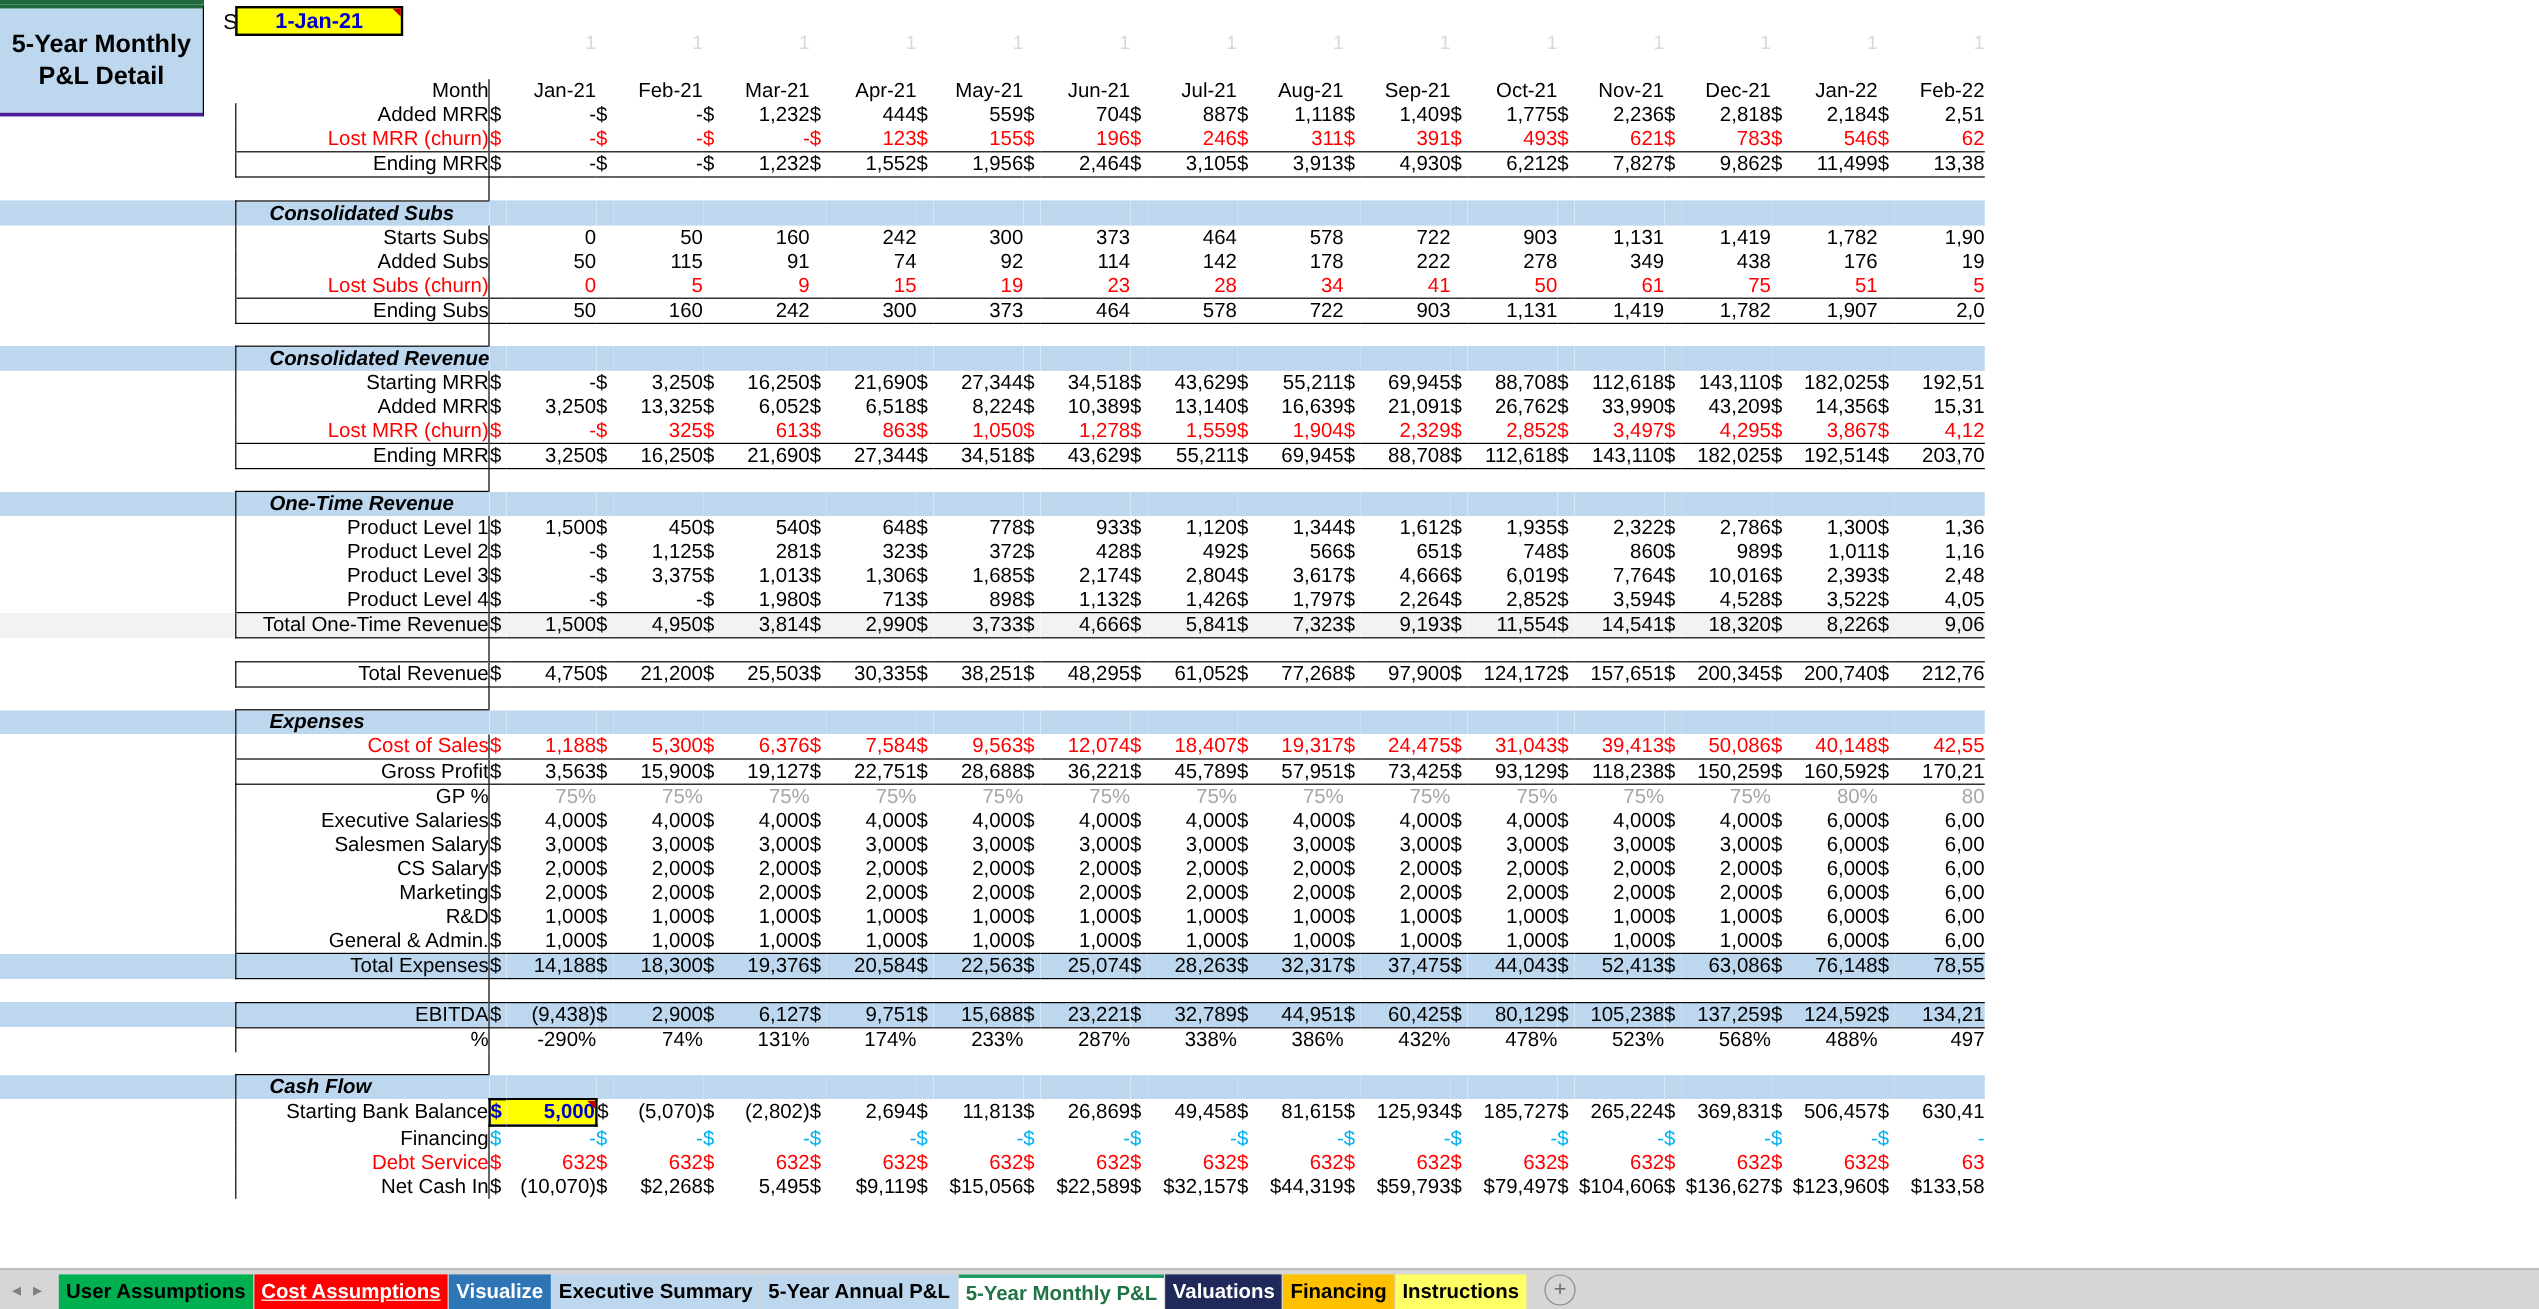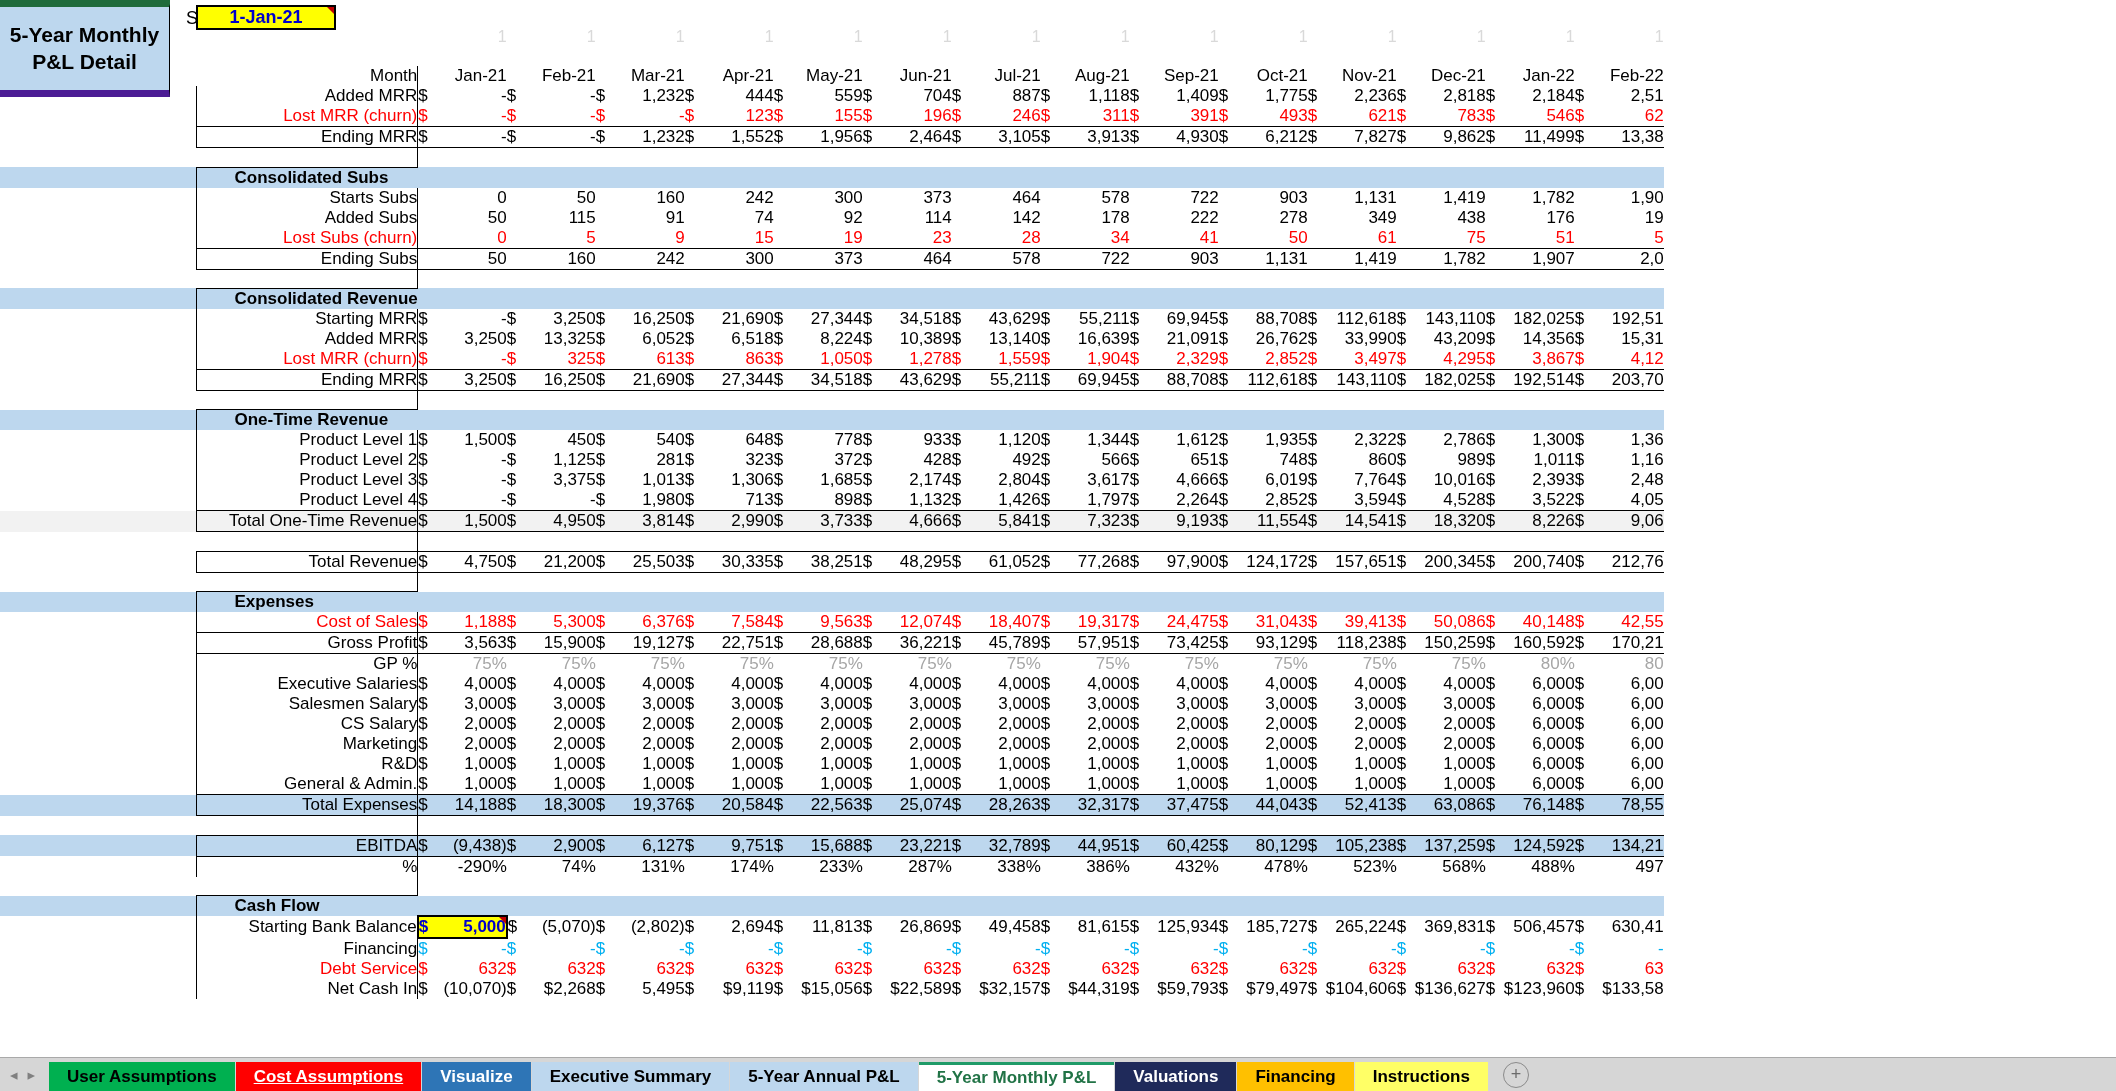--- a/index.html
+++ b/index.html
@@ -16,21 +16,21 @@
     background: #ffffff;
   }
 
   
   .titlebox {
     position: absolute; left: 0; top: 4px;
     width: 170px; height: 93px;
     background: #bdd7ee;
     border-top: 3px solid #1f6b3b;
     border-right: 1px solid #000;
-    border-bottom: 7px solid #4c1d95;
+    border-bottom: 3px solid #4c1d95;
     display: flex; align-items: center; justify-content: center;
     text-align: center;
     font-weight: bold; font-size: 21px; color: #000;
     line-height: 1.25;
   }
   .topgreen {
     position: absolute; left: 0; top: 0; width: 170px; height: 4px;
     background: #1f6b3b;
   }
 
@@ -78,21 +78,21 @@
   .val { text-align: right; padding-right: 4px; font-size: 17px; }
 
   .red   { color: #ff0000; }
   .grey  { color: #a6a6a6; }
   .cyan  { color: #00b0f0; }
   .blue  { color: #0000cc; }
   .bold  { font-weight: bold; }
 
   
   .hdr td { background: #bdd7ee; }
-  .hdr .lab { font-weight: bold; text-align: left; padding-left: 38px; }
+  .hdr .lab { font-weight: bold; text-align: left; padding-left: 28px; font-style: italic; }
 
   
   .bt  { border-top: 1px solid #000; }
   .bb  { border-bottom: 1px solid #000; }
   .blk { border-left: 1px solid #000; }
   .br  { border-right: 1px solid #000; }
 
   .shade td { background: #f2f2f2; }
   .blue-bg td { background: #bdd7ee; }
 
@@ -109,21 +109,21 @@
     background: #d6d6d6;
     border-top: 1px solid #a9a9a9;
     display: flex; align-items: flex-end;
   }
   .navarrows {
     display: flex; align-items: center; gap: 10px;
     padding: 0 14px 7px 10px; color: #808080; font-size: 15px;
   }
   .tab {
     height: 29px; line-height: 29px;
-    padding: 0 18px;
+    padding: 0 6px;
     font-size: 17px; font-weight: bold;
     white-space: nowrap;
     margin-right: 1px;
     cursor: pointer;
   }
   .tab.active {
     background: #ffffff;
     border-top: 3px solid #1f9b68;
     line-height: 26px;
     color: #217346;

